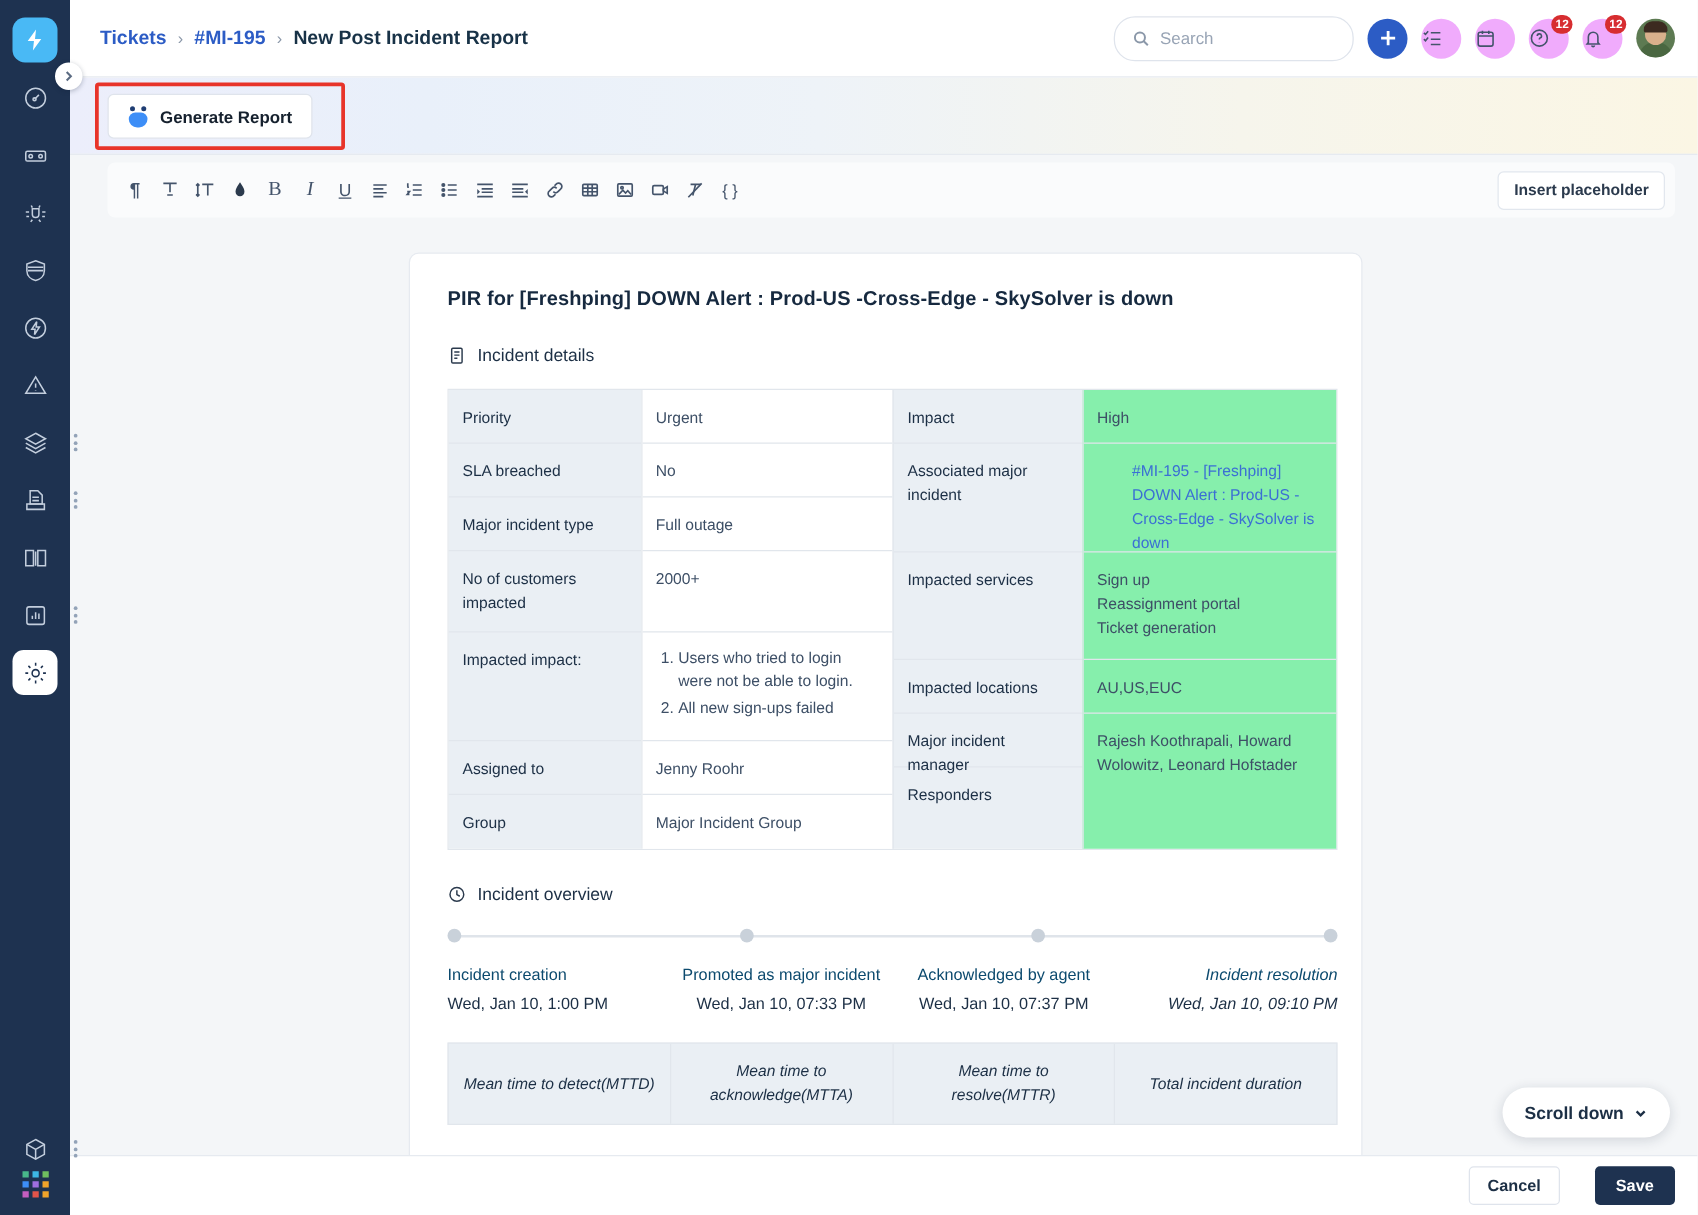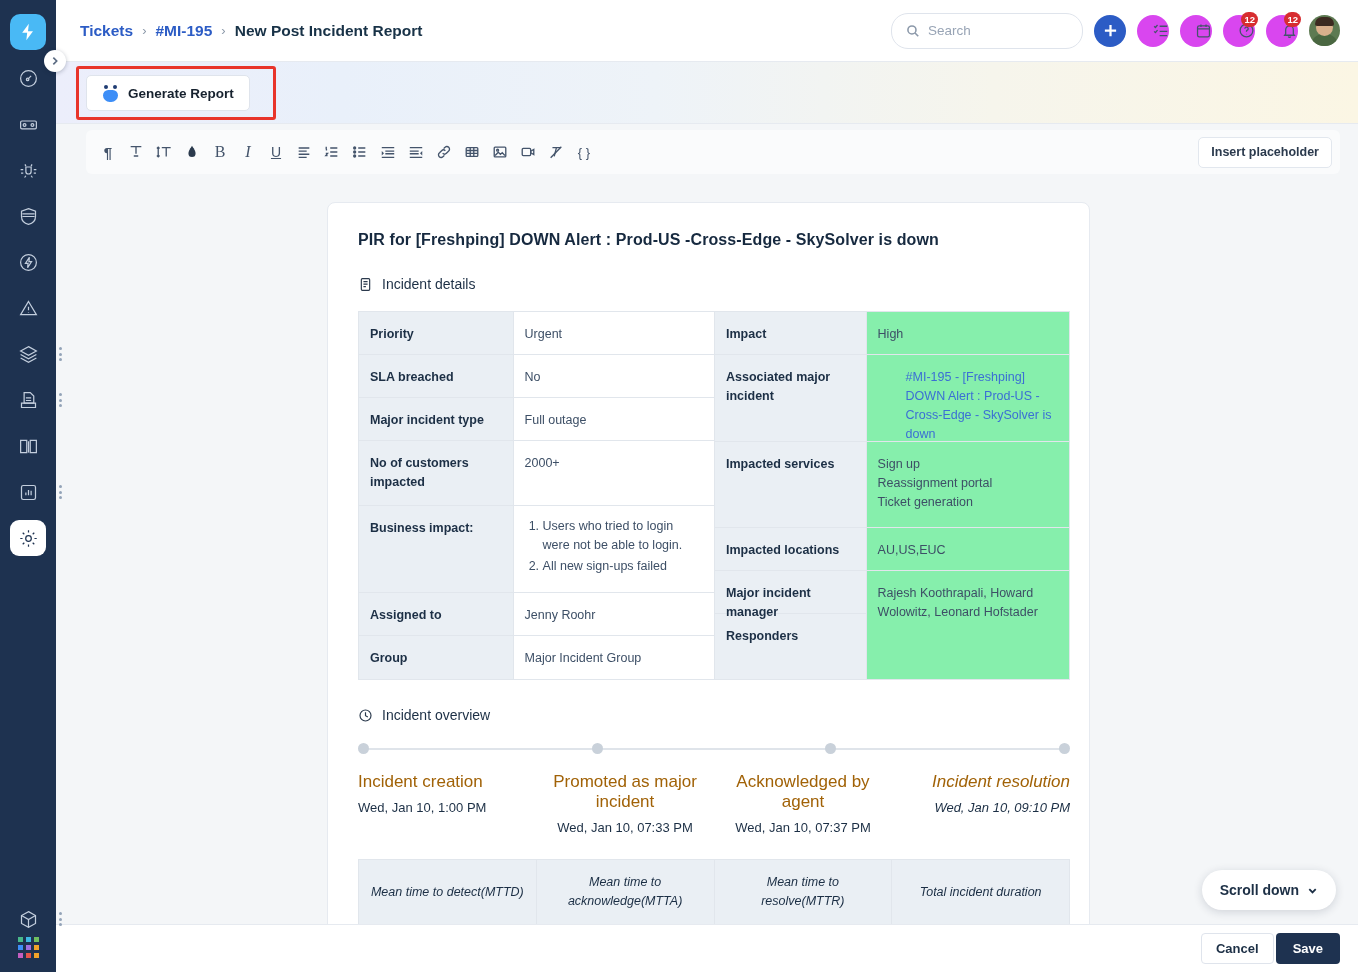--- a/index.html
+++ b/index.html
@@ -64,22 +64,22 @@
     border: none; outline: none; font-size: 13.5px; color: #5b6b82;
     font-family: "Liberation Sans", sans-serif; width: 130px; background: transparent;
   }
   .search-box input::placeholder { color: #98a4b5; }
   .plus-btn {
     width: 32px; height: 32px; border-radius: 50%; background: #2c5cc5;
     display: flex; align-items: center; justify-content: center; cursor: pointer;
   }
   .plus-btn svg { width: 15px; height: 15px; stroke: #fff; stroke-width: 2.4; }
   .icon-btn {
-    width: 32px; height: 32px; border-radius: 50%; background: #d946ef;
-    display: flex; align-items: center; justify-content: flex-end; cursor: pointer; position: relative; text-decoration: underline;
+    width: 32px; height: 32px; border-radius: 50%; background: #f0abfc;
+    display: flex; align-items: center; justify-content: flex-start; cursor: pointer; position: relative; text-decoration: underline;
   }
   .icon-btn svg { width: 17px; height: 17px; stroke: #44546b; stroke-width: 1.5; fill: none; }
   .badge {
     position: absolute; top: -3px; right: -3px; min-width: 15px; height: 15px;
     border-radius: 8px; background: #d72d30; color: #fff; font-size: 9.5px;
     font-weight: bold; display: flex; align-items: center; justify-content: center; padding: 0 3px;
   }
   .avatar {
     width: 31px; height: 31px; border-radius: 50%; overflow: hidden; cursor: pointer;
     background: #5d7a52; position: relative;
@@ -152,35 +152,35 @@
   .dcol { display: flex; flex-direction: column; }
   .dcol.labels { width: 154px; background: #eaeff4; }
   .dcol.vals { width: 202px; background: #fff; }
   .dcol.labels2 { width: 152px; background: #eaeff4; }
   .dcol.vals2 { width: 204px; background: #86efac; }
   .cell {
     padding: 13px 11px; font-size: 12.5px; color: #3d4f66; line-height: 19px;
     border-bottom: 1px solid #e1e6ec; display: flex; flex-direction: column; justify-content: flex-start;
   }
   .cell:last-child { border-bottom: none; }
-  .dcol.labels .cell, .dcol.labels2 .cell { color: #1c2f45; font-weight: bold; }
+  .dcol.labels .cell, .dcol.labels2 .cell { color: #1c2f45; font-weight: normal; }
   .dcol.vals, .dcol.vals2 { border-left: 1px solid #e1e6ec; }
   .dcol.labels2 { border-left: 1px solid #e1e6ec; }
   .cell a { color: #3b6fd4; text-decoration: none; cursor: pointer; margin-left: 28px; }
   .cell ol { margin: 0 0 0 18px; padding: 0; }
   .cell ol li { margin-bottom: 2px; }
 
   
   .timeline { margin-top: 20px; width: 712px; position: relative; }
   .tl-line { position: absolute; left: 10px; right: 10px; top: 5px; height: 2px; background: #dfe4ea; }
   .tl-dots { position: relative; height: 12px; display: flex; justify-content: space-between; }
   .tl-dot { width: 11px; height: 11px; border-radius: 50%; background: #c9d1da; position: relative; z-index: 2; }
   .tl-labels { display: flex; margin-top: 17px; }
   .tl-item { flex: 1; display: flex; flex-direction: column; gap: 8px; }
-  .tl-item .t1 { font-size: 17px; color: #a16207; }
+  .tl-item .t1 { font-size: 13px; color: #0c4a6e; }
   .tl-item .t2 { font-size: 13px; color: #1c2f45; }
   .tl-item:nth-child(1) { text-align: left; }
   .tl-item:nth-child(2), .tl-item:nth-child(3) { text-align: center; }
   .tl-item:nth-child(4) { text-align: right; font-style: italic; }
 
   
   .mtable { margin-top: 24px; width: 712px; display: flex; border: 1px solid #e1e6ec; background: #eaeff4; font-style: italic; }
   .mcell {
     flex: 1; padding: 13px 10px; font-size: 12.5px; color: #1c2f45; text-align: center;
     line-height: 19px; border-right: 1px solid #e1e6ec; min-height: 56px;
@@ -194,21 +194,21 @@
     border-radius: 20px; box-shadow: 0 2px 10px rgba(16,30,54,.16);
     display: flex; align-items: center; gap: 8px; padding: 0 18px;
     font-size: 14px; font-weight: bold; color: #1c2f45; cursor: pointer; z-index: 25;
   }
   .scrolldown svg { width: 11px; height: 11px; stroke: #1c2f45; stroke-width: 2; fill: none; }
 
   
   #footer {
     position: absolute; left: 56px; right: 0; bottom: 0; height: 48px;
     background: #fff; border-top: 1px solid #e6eaf0;
-    display: flex; align-items: center; justify-content: flex-end; gap: 2px; padding-right: 18px; z-index: 26;
+    display: flex; align-items: center; justify-content: flex-end; gap: 28px; padding-right: 18px; z-index: 26;
   }
   .btn-cancel {
     height: 31px; padding: 0 14px; border: 1px solid #dfe4ec; border-radius: 4px;
     background: #fff; font-size: 13px; font-weight: bold; color: #1c2f45; cursor: pointer;
     font-family: "Liberation Sans", sans-serif;
   }
   .btn-save {
     height: 31px; padding: 0 17px; border: none; border-radius: 4px;
     background: #1e3250; font-size: 13px; font-weight: bold; color: #fff; cursor: pointer;
     font-family: "Liberation Sans", sans-serif;
@@ -523,21 +523,21 @@
       <span>Incident details</span>
     </div>
 
     <div class="dtable">
 
       <div class="dcol labels">
         <div class="cell" style="height:43px">Priority</div>
         <div class="cell" style="height:43px">SLA breached</div>
         <div class="cell" style="height:43px">Major incident type</div>
         <div class="cell" style="height:65px">No of customers impacted</div>
-        <div class="cell" style="height:87px">Business impact:</div>
+        <div class="cell" style="height:87px">Impacted impact:</div>
         <div class="cell" style="height:43px">Assigned to</div>
         <div class="cell" style="height:43px">Group</div>
       </div>
 
       <div class="dcol vals">
         <div class="cell" style="height:43px">Urgent</div>
         <div class="cell" style="height:43px">No</div>
         <div class="cell" style="height:43px">Full outage</div>
         <div class="cell" style="height:65px">2000+</div>
         <div class="cell" style="height:87px;padding-top:11px">

